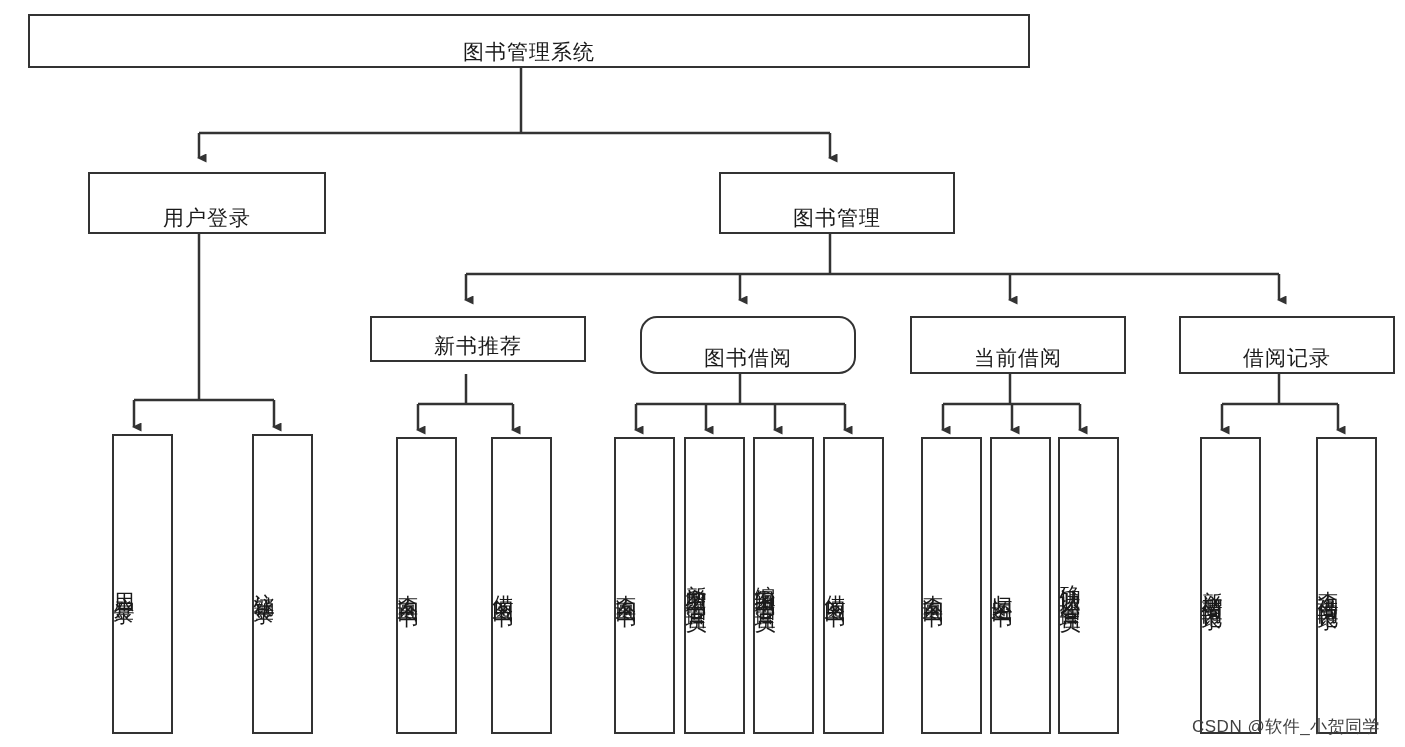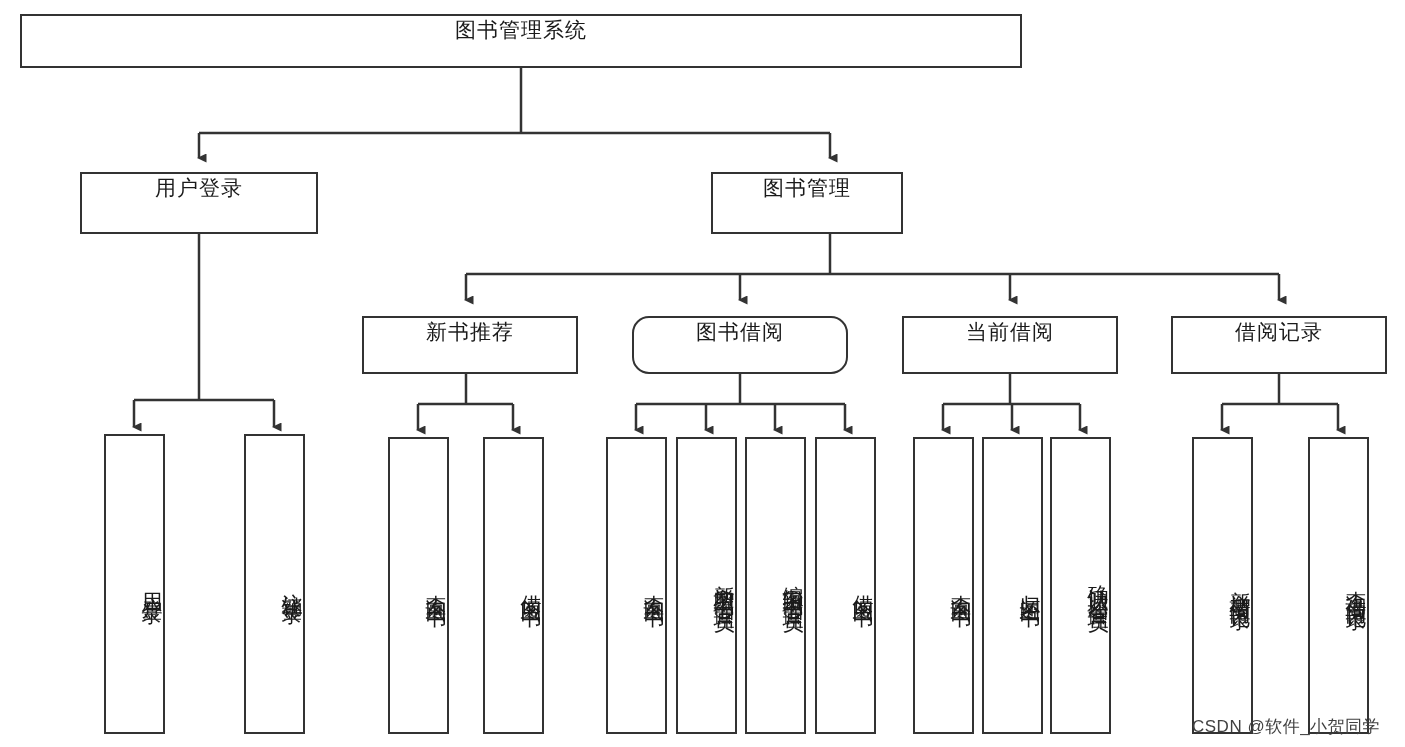--- a/index.html
+++ b/index.html
@@ -24,23 +24,24 @@
     width: 1405px;
     height: 747px;
     pointer-events: none;
   }
   .node {
     position: absolute;
     box-sizing: border-box;
     background: #ffffff;
     border: 2px solid #333333;
     display: flex;
-    align-items: flex-start;
+    align-items: flex-end;
     justify-content: center;
     color: #1a1a1a;
+    margin-left: 8px;
   }
   .node.horiz {
     font-size: 21px;
     letter-spacing: 1px;
   }
   .node.vert {
     writing-mode: vertical-rl;
     text-orientation: upright;
     font-size: 21px;
     letter-spacing: 4px;
@@ -115,25 +116,25 @@
     </g>
   </svg>
 
   <div class="node horiz" style="left:20px; top:14px; width:1002px; height:54px;">
     <span>图书管理系统</span>
   </div>
 
   <div class="node horiz" style="left:80px; top:172px; width:238px; height:62px;">
     <span>用户登录</span>
   </div>
-  <div class="node horiz" style="left:711px; top:172px; width:192px; height:62px;font-family:Liberation Mono, monospace;">
+  <div class="node horiz" style="left:711px; top:172px; width:236px; height:62px;font-family:Liberation Mono, monospace;">
     <span>图书管理</span>
   </div>
 
-  <div class="node horiz" style="left:362px; top:316px; width:216px; height:58px;">
+  <div class="node horiz" style="left:362px; top:316px; width:216px; height:46px;">
     <span>新书推荐</span>
   </div>
   <div class="node horiz" style="left:632px; top:316px; width:216px; height:58px;border-radius:17px;">
     <span>图书借阅</span>
   </div>
   <div class="node horiz" style="left:902px; top:316px; width:216px; height:58px;">
     <span>当前借阅</span>
   </div>
   <div class="node horiz" style="left:1171px; top:316px; width:216px; height:58px;">
     <span>借阅记录</span>

